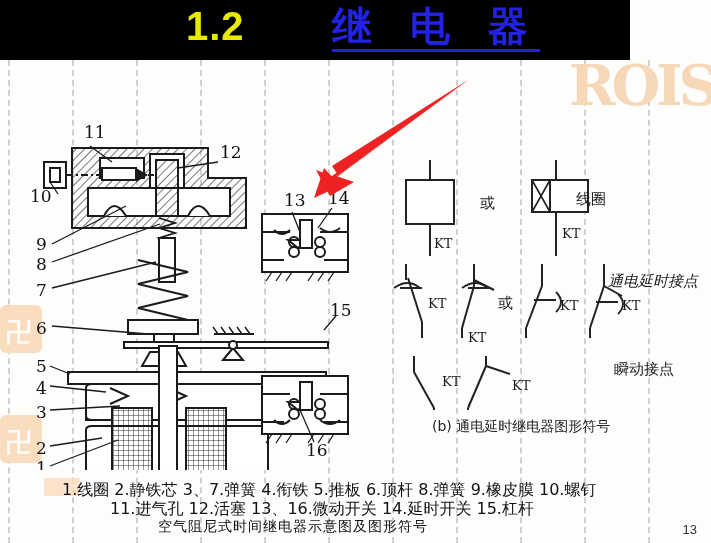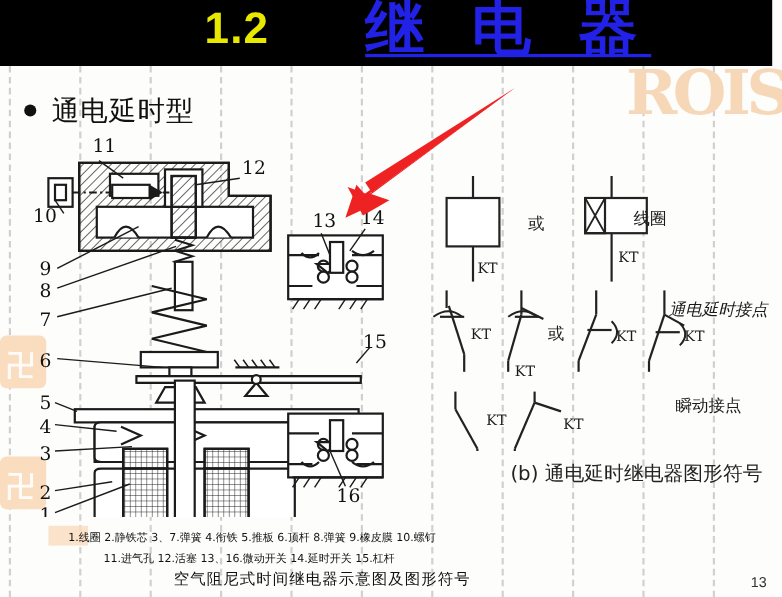--- a/index.html
+++ b/index.html
@@ -17,46 +17,46 @@
 
   
   .wm{position:absolute;color:#f6d7b8;font-weight:bold;z-index:1;pointer-events:none;
       font-family:"DejaVu Serif","Liberation Serif",serif;}
   .wm-tr{right:-4px;top:58px;font-size:56px;letter-spacing:-4px;line-height:54px;white-space:nowrap;}
   .wm-box{position:absolute;background:#fadcbe;z-index:1;}
   .wm-glyph{position:absolute;color:#fff;font-size:26px;font-weight:bold;z-index:2;
       font-family:"DejaVu Serif","Liberation Serif",serif;opacity:.9;}
 
   
-  #titlebar{position:absolute;left:0;top:0;width:702px;height:60px;background:#000;z-index:5;}
+  #titlebar{position:absolute;left:0;top:0;width:630px;height:60px;background:#000;z-index:5;}
   #t-num{position:absolute;left:186px;top:4px;color:#e9e900;font-size:40px;font-weight:bold;
          font-family:"Liberation Sans",sans-serif;letter-spacing:1px;}
-  #t-cn{position:absolute;left:332px;top:4px;color:#2222e6;font-size:54px;font-weight:bold;
+  #t-cn{position:absolute;left:332px;top:4px;color:#2222e6;font-size:40px;font-weight:bold;
         letter-spacing:12px;border-bottom:3px solid #2222e6;padding-bottom:1px;line-height:44px;}
 
   
   #bullet{position:absolute;left:22px;top:84px;z-index:6;display:flex;align-items:center;gap:14px;}
   #bullet .dot{width:11px;height:11px;border-radius:50%;background:#111;}
   #bullet .txt{font-size:25px;color:#111;letter-spacing:1px;}
 
   
   #arrow{position:absolute;left:276px;top:78px;z-index:7;}
 
   
   #mech{position:absolute;left:28px;top:120px;z-index:6;}
 
   
   #syms{position:absolute;left:390px;top:160px;z-index:6;}
   .sym-label{font-size:15px;color:#1b1b1b;}
   .kt{font-family:"DejaVu Serif","Liberation Serif",serif;font-size:13px;fill:#1b1b1b;}
 
   
-  #cap-b{position:absolute;left:464px;top:418px;z-index:6;font-size:18px;color:#222;}
-  #legend{position:absolute;left:62px;top:480px;z-index:6;font-size:10px;color:#111;line-height:19px;}
-  #legend .l2{margin-left:32px;}
+  #cap-b{position:absolute;left:432px;top:418px;z-index:6;font-size:14px;color:#222;}
+  #legend{position:absolute;left:62px;top:480px;z-index:6;font-size:16px;color:#111;line-height:19px;}
+  #legend .l2{margin-left:48px;}
   #maincap{position:absolute;left:158px;top:518px;z-index:6;font-size:14px;color:#111;letter-spacing:1px;}
   #pageno{position:absolute;right:14px;bottom:6px;z-index:6;font-size:13px;color:#333;
           font-family:"Liberation Sans",sans-serif;}
 </style>
 </head>
 <body>
 
 <div id="slide">
 
   <div class="grid">
@@ -78,24 +78,20 @@
   <div class="wm-glyph" style="left:6px;top:315px;">卍</div>
   <div class="wm-box" style="left:0;top:415px;width:42px;height:48px;border-radius:6px;"></div>
   <div class="wm-glyph" style="left:6px;top:425px;">卍</div>
   <div class="wm-box" style="left:44px;top:478px;width:36px;height:18px;opacity:.8;"></div>
 
   <div id="titlebar">
     <div id="t-num">1.2</div>
     <div id="t-cn">继 电 器</div>
   </div>
 
-  <div id="bullet">
-    <span class="dot"></span>
-    <span class="txt">通电延时型</span>
-  </div>
 
   <svg id="arrow" width="195" height="125" viewBox="0 0 195 125">
     <polygon points="192,2 60,98 78,104 54,118 40,92 56,98" fill="#ee2222"></polygon>
     <polygon points="192,2 62,97 56,88" fill="#ee2222"></polygon>
     <path d="M192 2 L52 104 L70 105 L38 120 L48 90 L58 101 Z" fill="#ee2222"></path>
   </svg>
 
   <svg id="mech" width="345" height="350" viewBox="0 0 345 350">
     <defs>
       <pattern id="hatch" width="6" height="6" patternUnits="userSpaceOnUse" patternTransform="rotate(45)">

